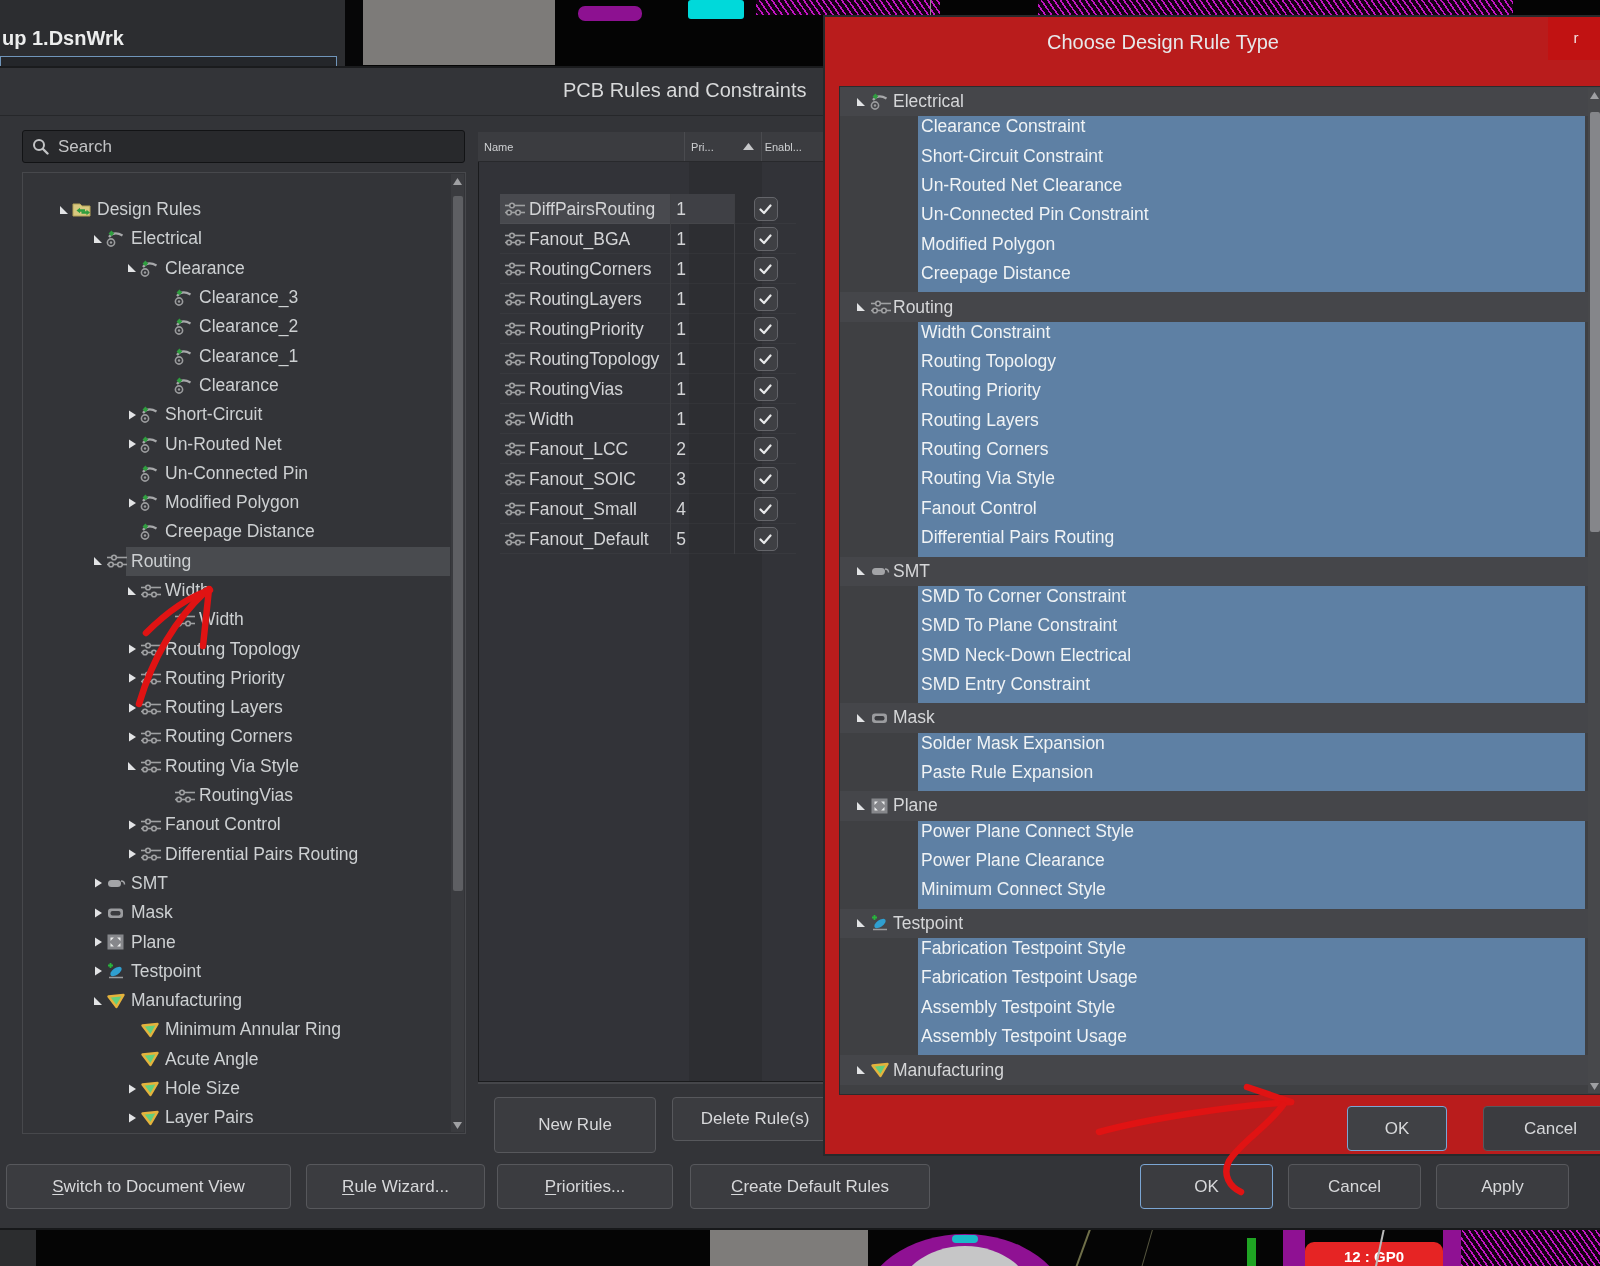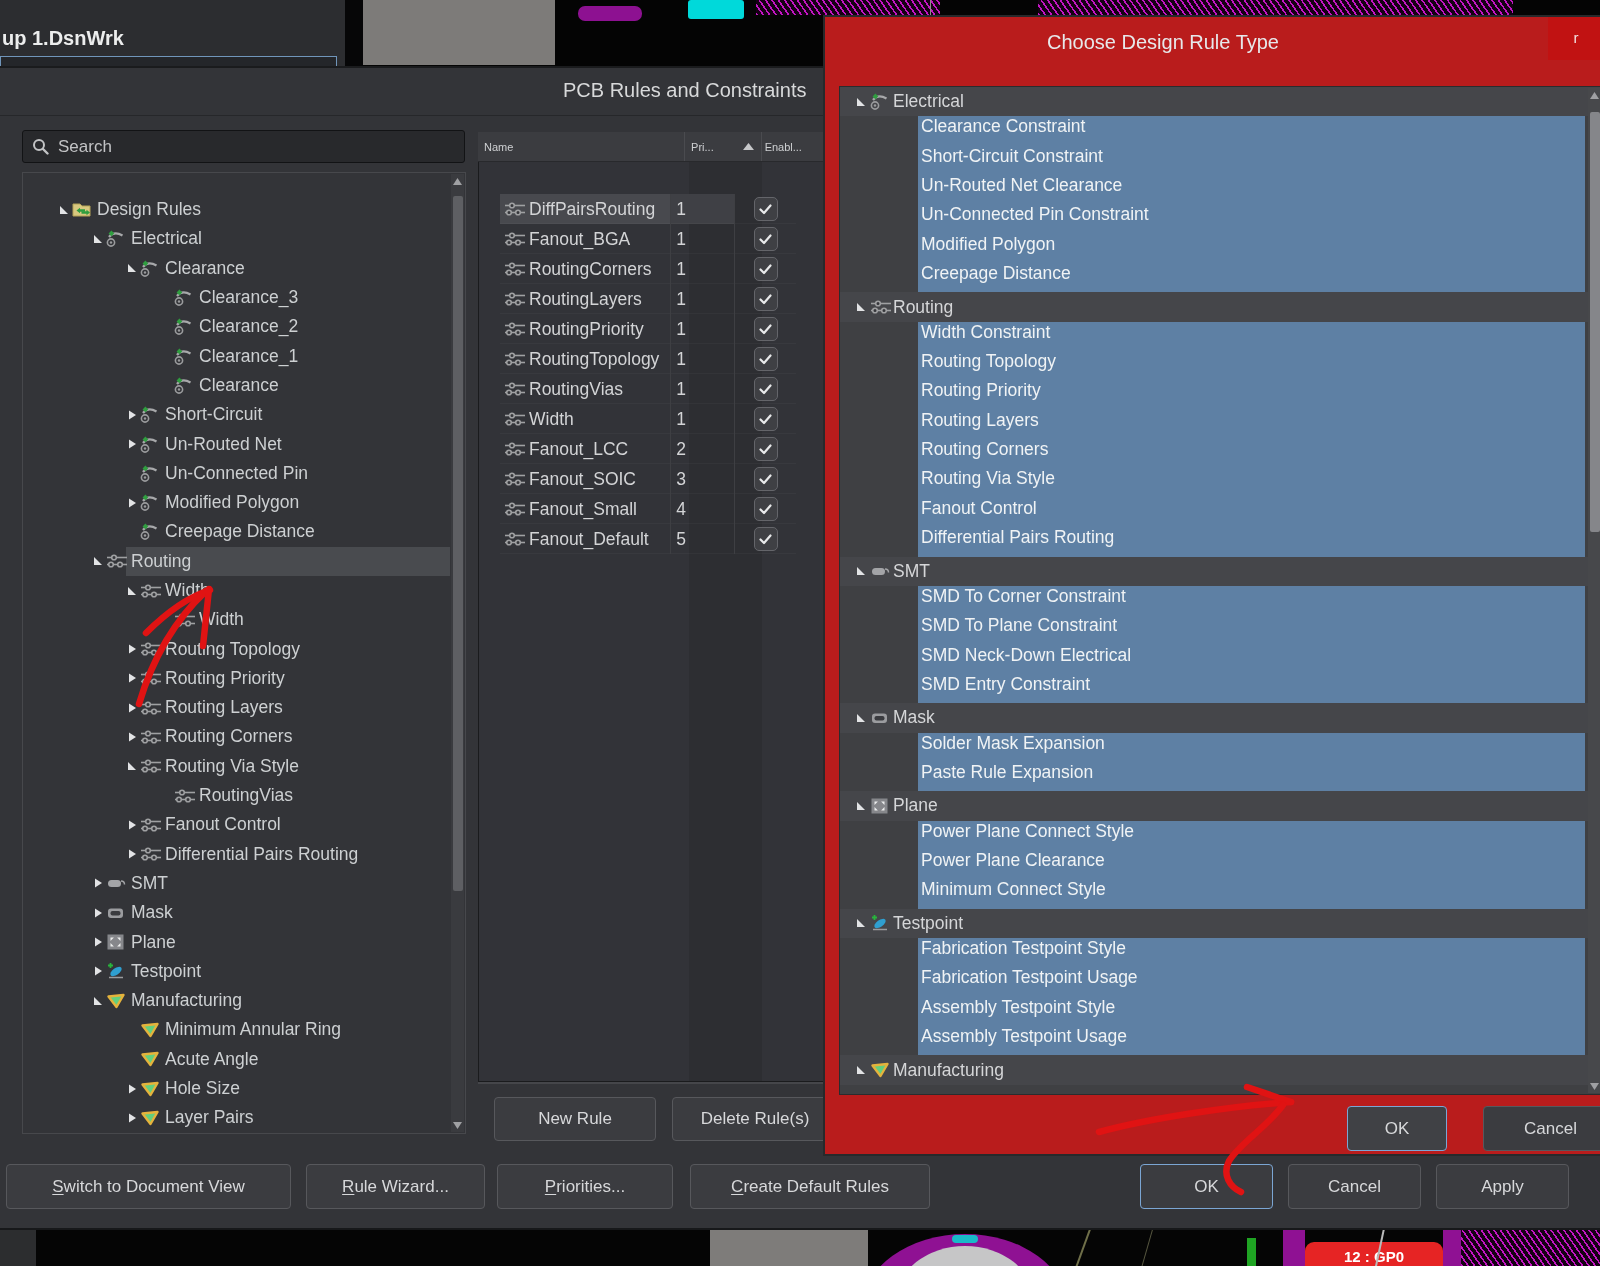--- a/index.html
+++ b/index.html
@@ -981,21 +981,21 @@
           <svg width="13" height="11" viewBox="0 0 13 11">
             <path d="M1.5,5.5 L5,9 L11.5,1.5" stroke="#e9eaeb" stroke-width="2.2" fill="none" stroke-linecap="round" stroke-linejoin="round"></path>
           </svg>
         </span>
       </div>
     </div>
   </div>
 <div class="abs tbl-frame"></div>
 <div class="abs tbl-sep"></div>
 
-<button class="abs btn" style="left:494px;top:1097px;width:162px;height:44px;">
+<button class="abs btn" style="left:494px;top:1097px;width:162px;height:56px;">
     <span>New Rule</span>
   </button>
 <button class="abs btn" style="left:672px;top:1097px;width:166px;height:44px;">
     <span>Delete Rule(s)</span>
   </button>
 
 <button class="abs btn" style="left:6px;top:1164px;width:285px;height:45px;">
     <u>S</u>
     <span>witch to Document View</span>
   </button>

